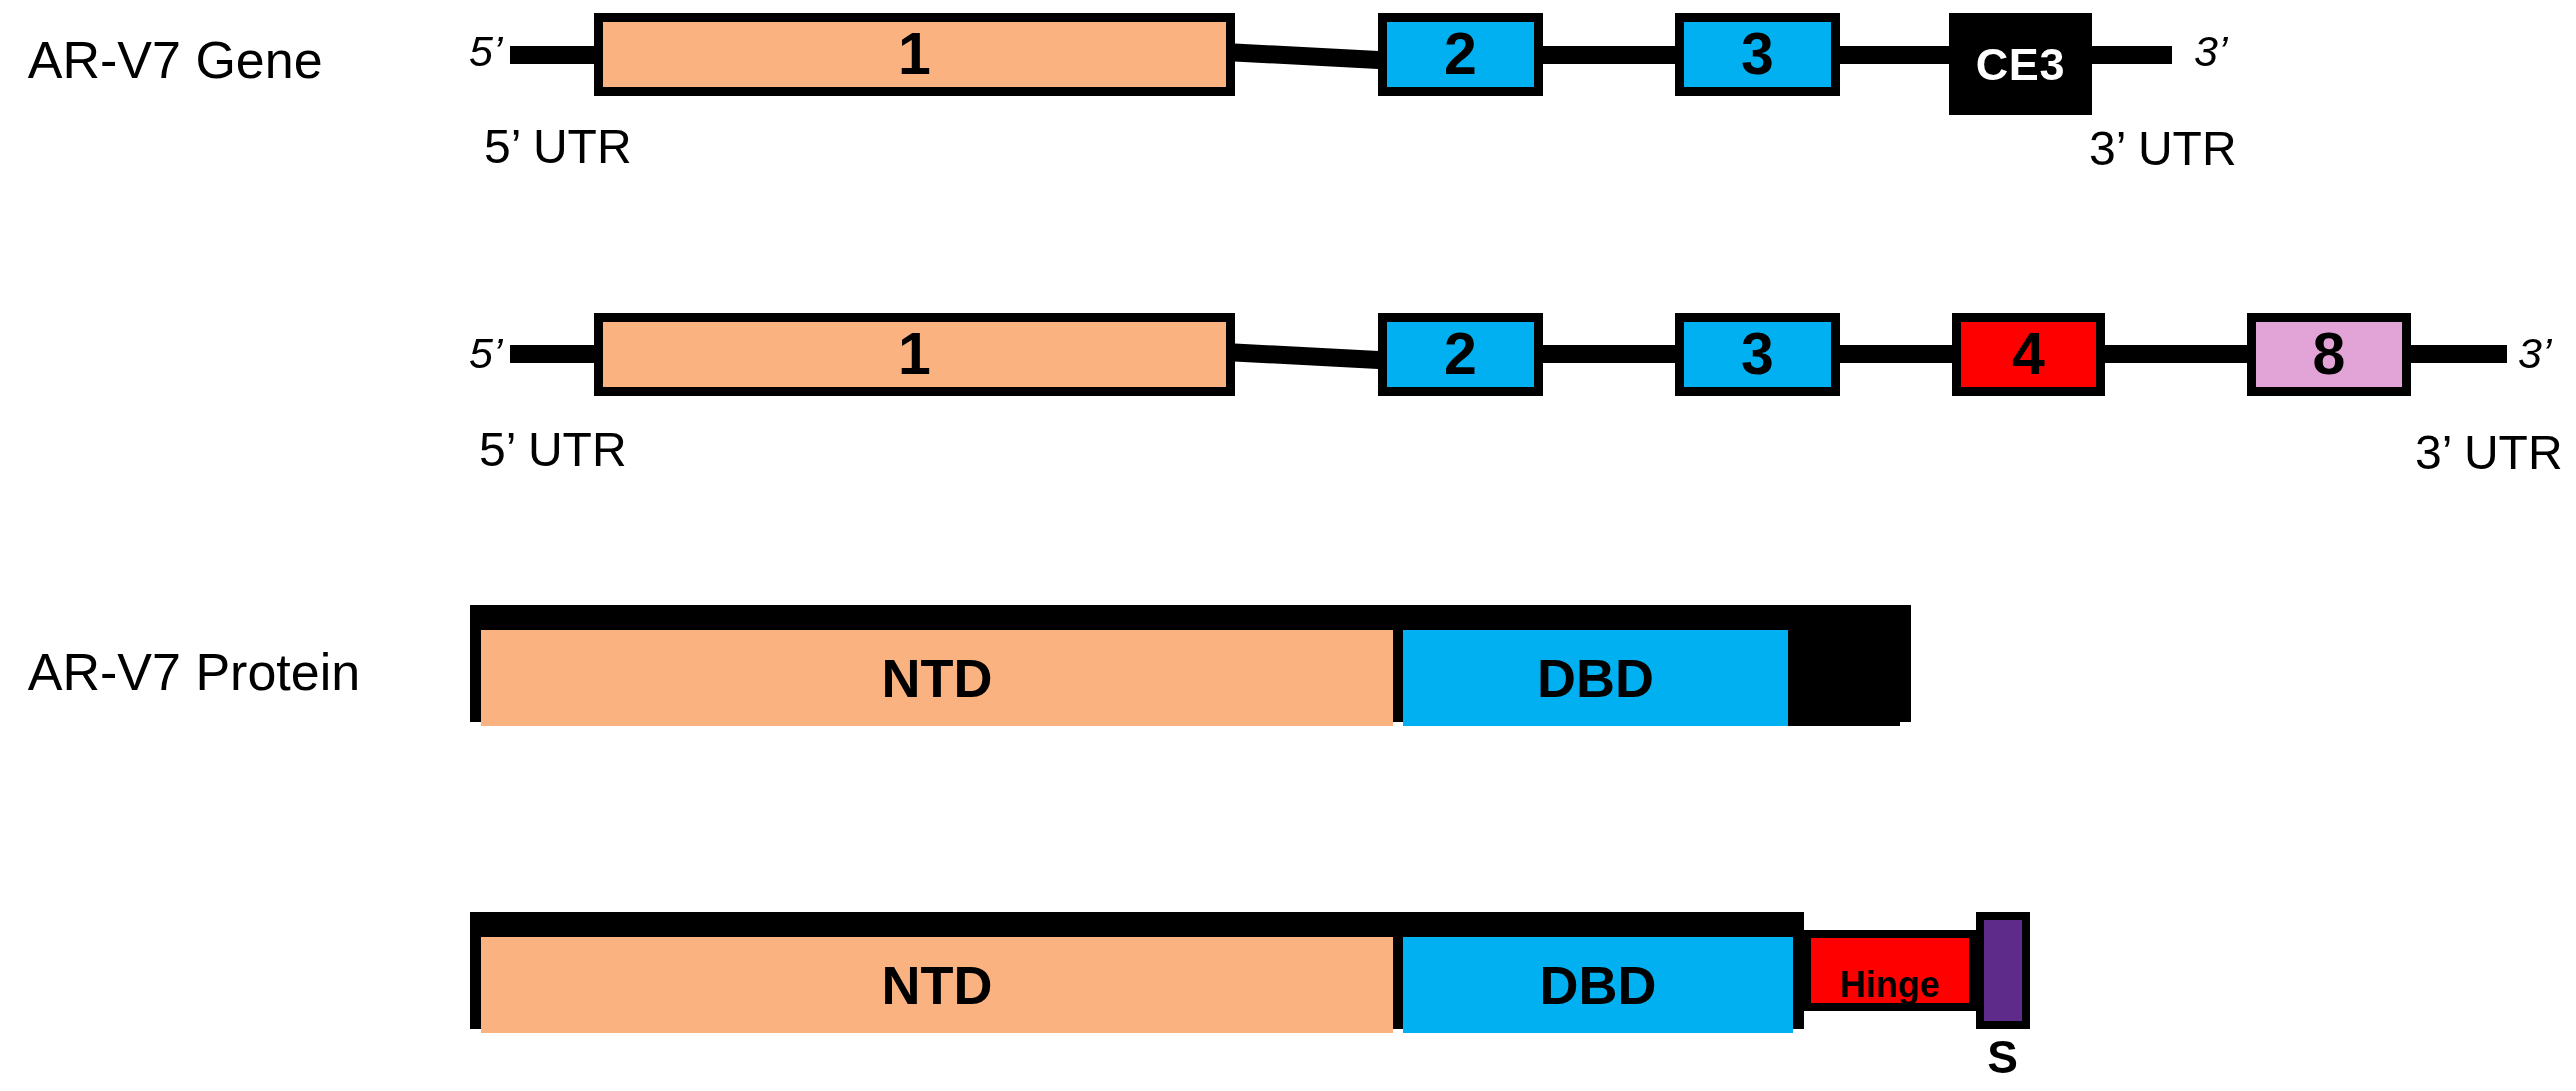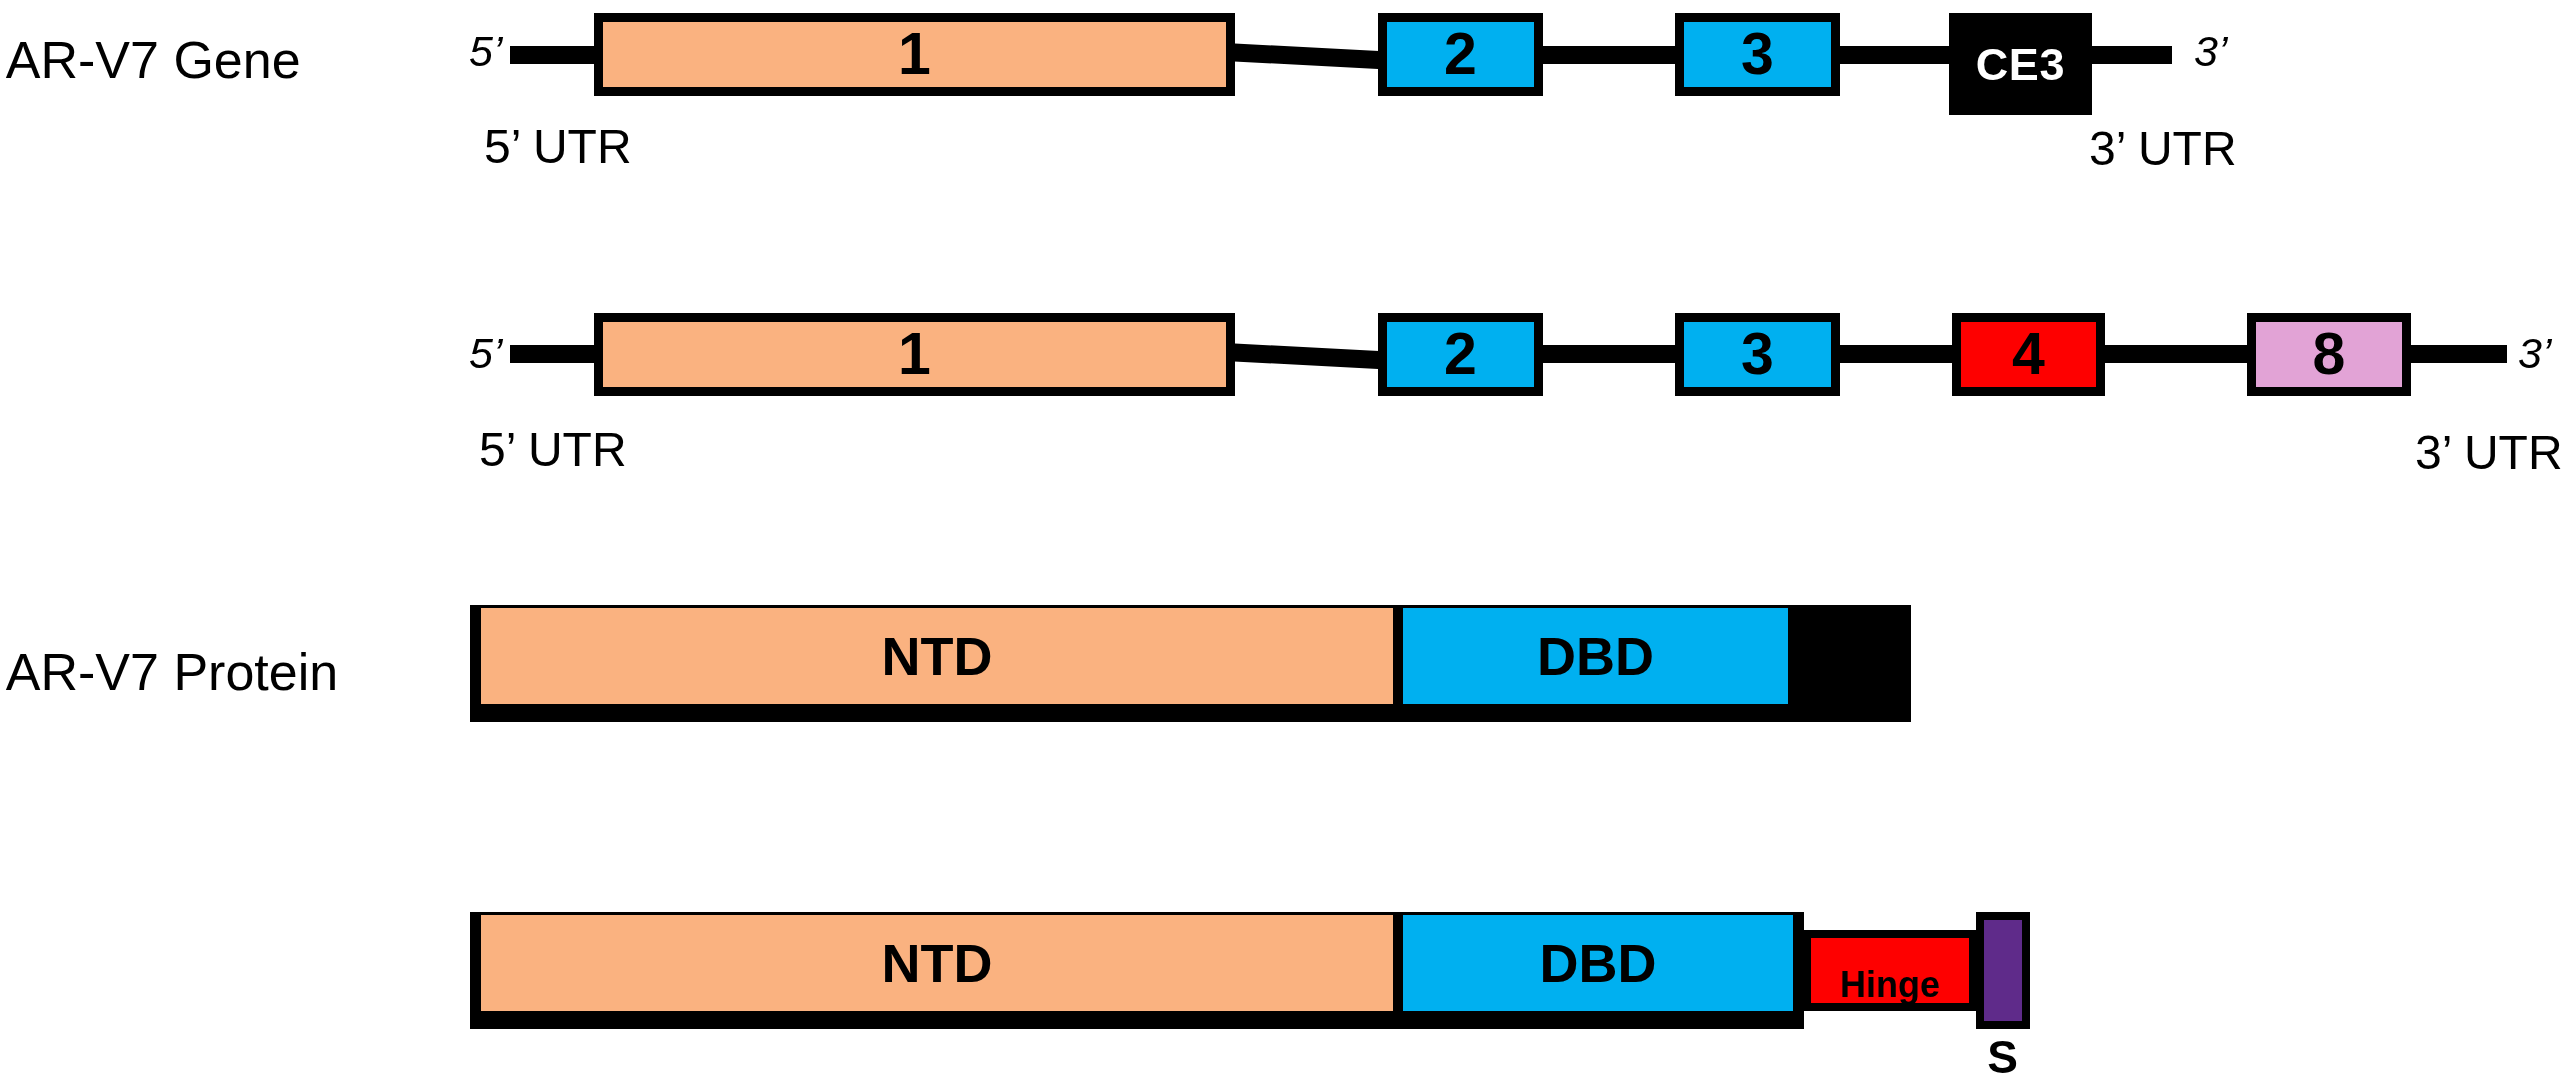--- a/index.html
+++ b/index.html
@@ -6,35 +6,35 @@
   .canvas{
     position:relative;
     width:2576px;height:1091px;
     background:#ffffff;
     font-family:"Liberation Sans", sans-serif;
     color:#000;
     overflow:hidden;
   }
   .abs{position:absolute;}
   .layer{position:absolute;inset:0;}
-  .row-label{font-size:52px;line-height:1.1;white-space:nowrap;}
+  .row-label{font-size:52px;line-height:1.1;white-space:nowrap;margin-left:22px;}
   .sup{font-size:32px;position:relative;top:-19px;}
   .prime{font-size:43px;font-style:italic;white-space:nowrap;line-height:1;}
   .utr{font-size:48px;white-space:nowrap;line-height:1;}
   .line{height:18px;background:#000;}
   .slope{transform:rotate(3deg);transform-origin:left center;}
   .exon{
     box-sizing:border-box;border:9.4px solid #000;
     display:flex;align-items:center;justify-content:center;
     font-weight:bold;font-size:59px;line-height:1;
   }
   .exon.wide-text{font-size:45px;letter-spacing:0.7px;}
   .bar{background:#000;}
   .seg{
-    position:absolute;top:3px;height:96px;
+    position:absolute;top:25px;height:96px;
     display:flex;align-items:center;justify-content:center;
     font-weight:bold;font-size:54px;line-height:1;
   }
   .hinge{
     box-sizing:border-box;border:8.7px solid #000;
     display:flex;align-items:flex-end;justify-content:center;
     font-weight:bold;font-size:36px;line-height:1;
   }
   .terminal{box-sizing:border-box;border:8.7px solid #000;}
   .s-label{font-size:46px;font-weight:bold;line-height:1;text-align:center;}

